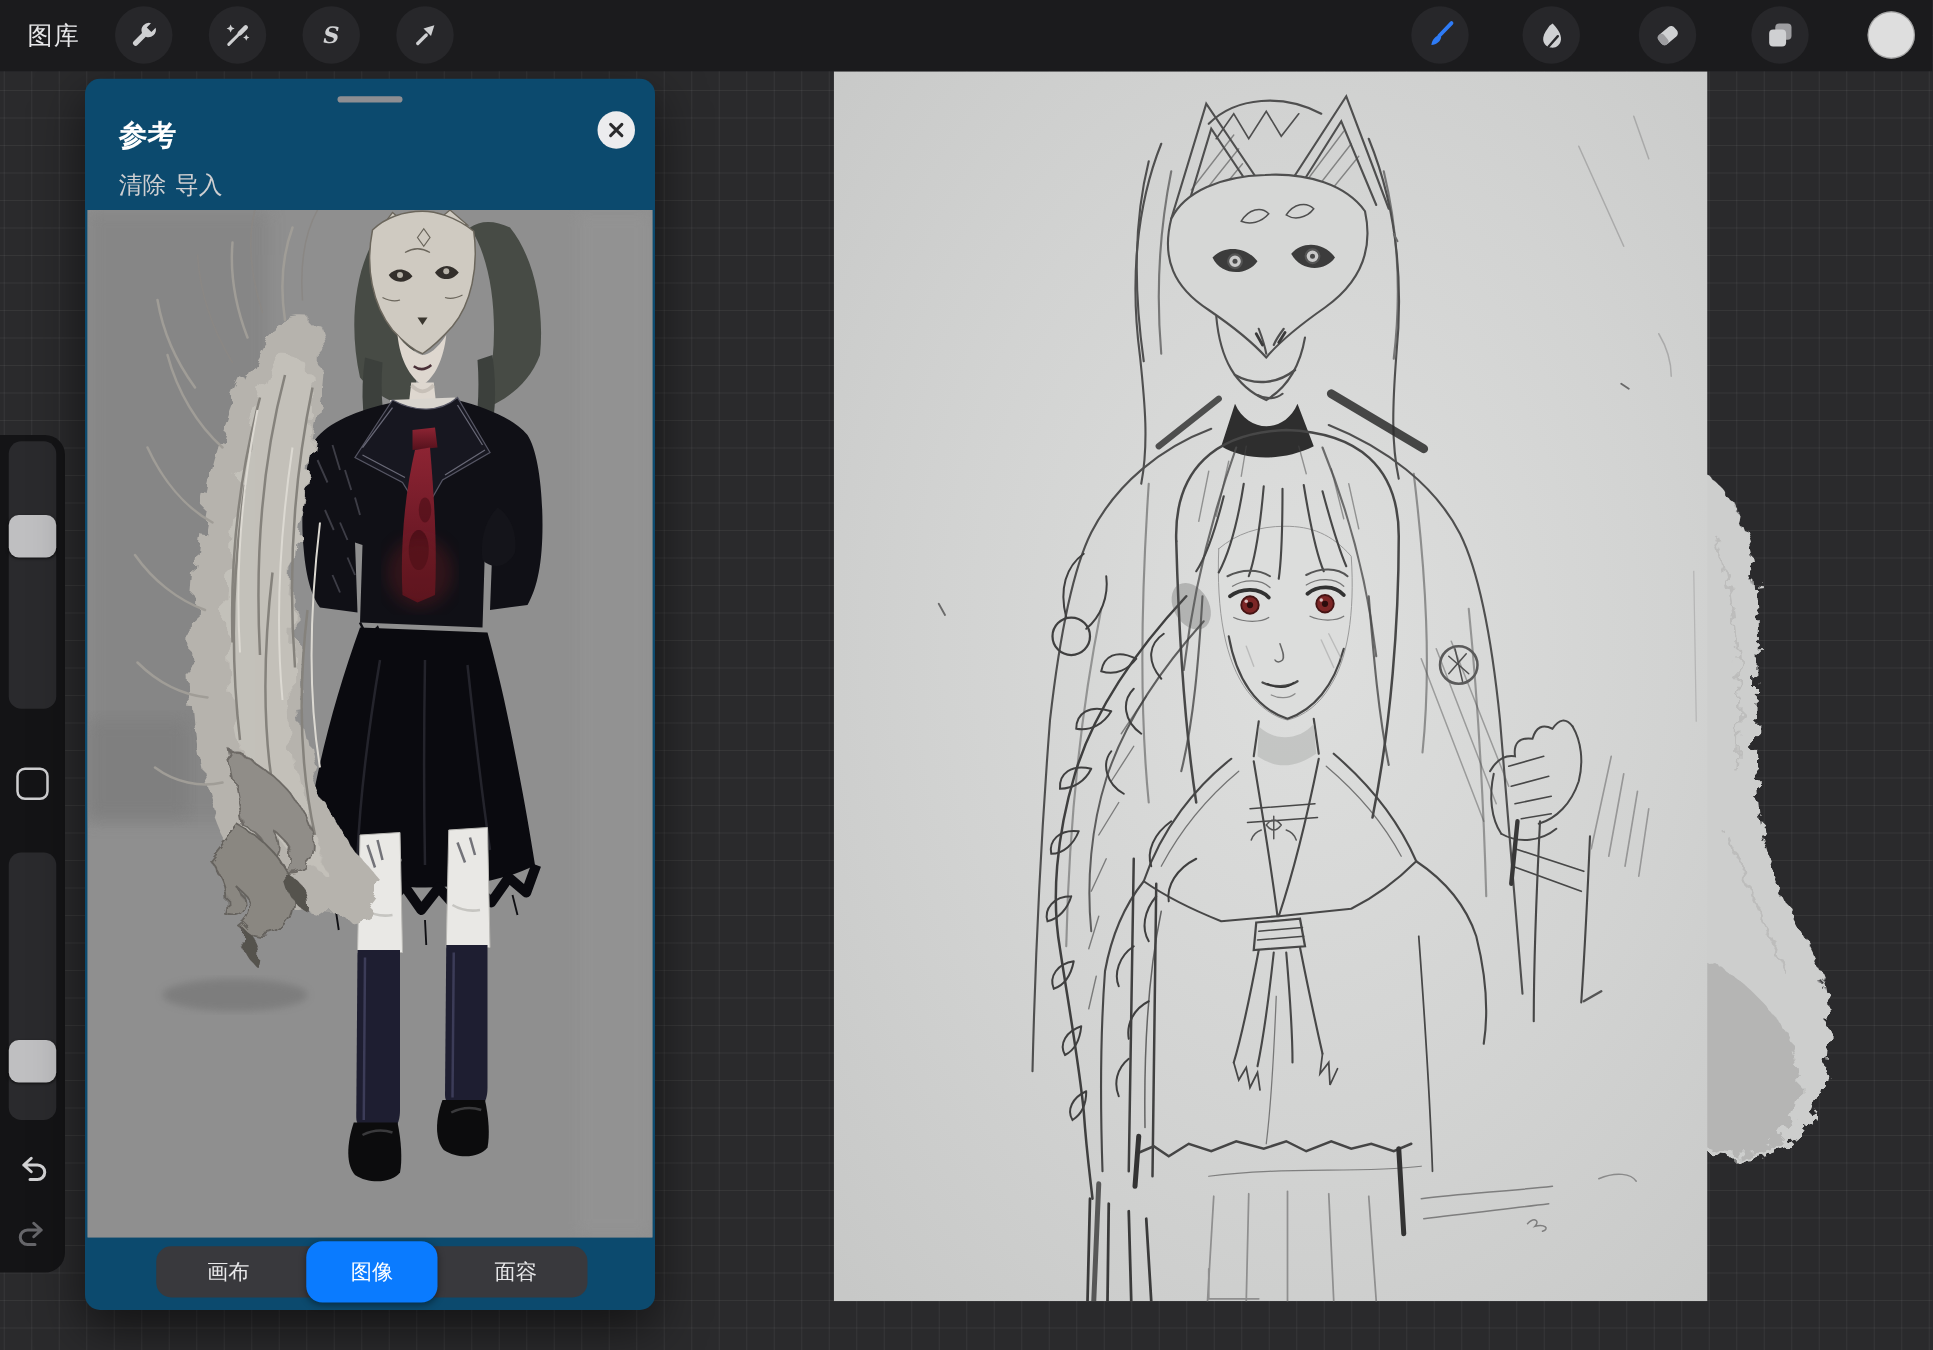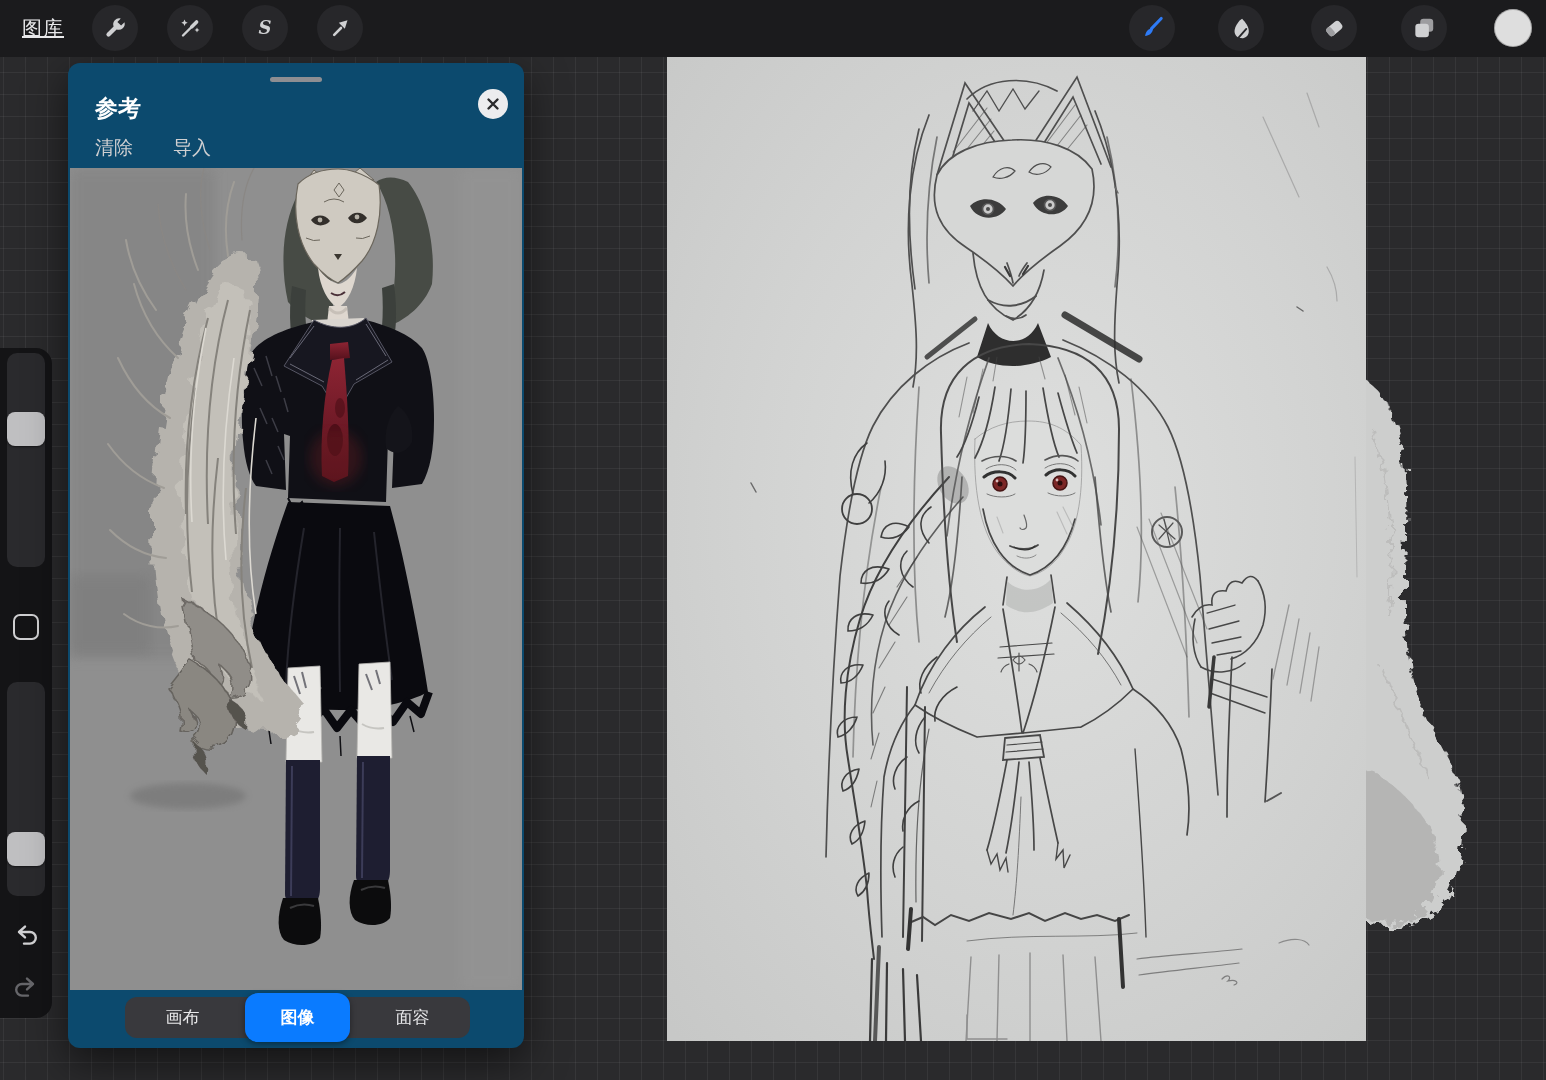--- a/index.html
+++ b/index.html
@@ -11,21 +11,21 @@
       linear-gradient(90deg, rgba(255,255,255,.055) 1px, transparent 1px);
     background-size:22px 22px;
     background-position:3px 6px;
     font-family:"Liberation Sans","DejaVu Sans",sans-serif;
     -webkit-font-smoothing:antialiased;
   }
   .abs{position:absolute;}
   
   .topbar{left:0;top:0;width:1546px;height:57px;background:#1b1b1d;z-index:30;}
   .gallery-btn{left:22px;top:0;height:57px;display:flex;align-items:center;
-    color:#e8e8ea;font-size:20px;letter-spacing:1px;cursor:default;text-decoration:underline;}
+    color:#e8e8ea;font-size:20px;letter-spacing:1px;cursor:default;}
   .toolbtn{width:46px;height:46px;border-radius:50%;background:#27272a;top:5px;
     display:flex;align-items:center;justify-content:center;}
   .toolbtn svg{display:block;}
   .color-btn{width:38px;height:38px;border-radius:50%;background:#dedede;top:9px;
     box-shadow:inset 0 0 0 1px rgba(0,0,0,.25);}
   
   .canvas-wrap{left:667px;top:57px;width:699px;height:984px;z-index:5;}
   .canvas-wrap svg{display:block;}
   .wisp{left:1352px;top:368px;width:130px;height:580px;z-index:4;}
   
@@ -37,29 +37,29 @@
   .mod-btn{left:13px;top:266px;width:26px;height:26px;border:2.5px solid #cfcfd1;
     border-radius:7px;position:absolute;background:transparent;box-sizing:border-box;}
   .histbtn{left:11px;width:30px;height:30px;position:absolute;}
   
   .refpanel{left:68px;top:63px;width:456px;height:985px;background:#0c4a6e;
     border-radius:12px;z-index:25;box-shadow:0 14px 40px rgba(0,0,0,.55);}
   .drag-handle{left:202px;top:14px;width:52px;height:5px;border-radius:3px;background:#8e8e92;}
   .ref-title{left:27px;top:30px;color:#fff;font-size:23px;font-weight:bold;}
   .ref-close{right:16px;top:26px;width:30px;height:30px;border-radius:50%;background:#ececee;
     display:flex;align-items:center;justify-content:center;}
-  .ref-menu{left:27px;top:72px;display:flex;gap:40px;color:#cfcfd1;font-size:19px;}
+  .ref-menu{left:27px;top:72px;display:flex;gap:7px;color:#cfcfd1;font-size:19px;}
   .ref-image{left:2px;top:105px;width:452px;height:822px;overflow:hidden;background:#8f8f8f;}
   .seg{left:57px;top:934px;width:345px;height:41px;background:#39393d;border-radius:12px;
     display:flex;position:absolute;}
   .seg .opt{width:115px;display:flex;align-items:center;justify-content:center;
     color:#e8e8ea;font-size:17px;position:relative;z-index:2;}
   .seg .pill{position:absolute;left:120px;top:-4px;width:105px;height:49px;border-radius:13px;
     background:#0a7bff;z-index:1;box-shadow:0 2px 6px rgba(0,0,0,.4);}
-  .seg .opt.sel{color:#fff;font-weight:bold;}
+  .seg .opt.sel{color:#fff;font-weight:normal;}
 </style>
 </head>
 <body>
 
 <svg class="abs wisp" viewBox="0 0 130 580">
   <defs>
     <filter id="wrough" x="-40%" y="-20%" width="180%" height="140%">
       <feTurbulence type="fractalNoise" baseFrequency="0.09" numOctaves="3" seed="11" result="n"></feTurbulence>
       <feDisplacementMap in="SourceGraphic" in2="n" scale="20"></feDisplacementMap>
     </filter>

